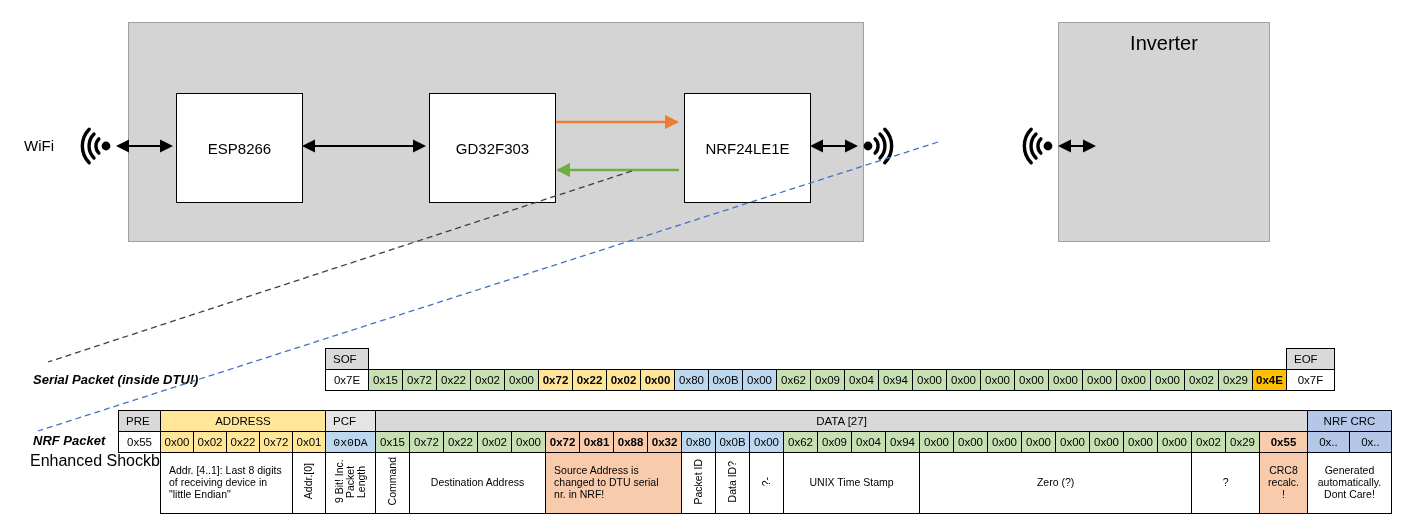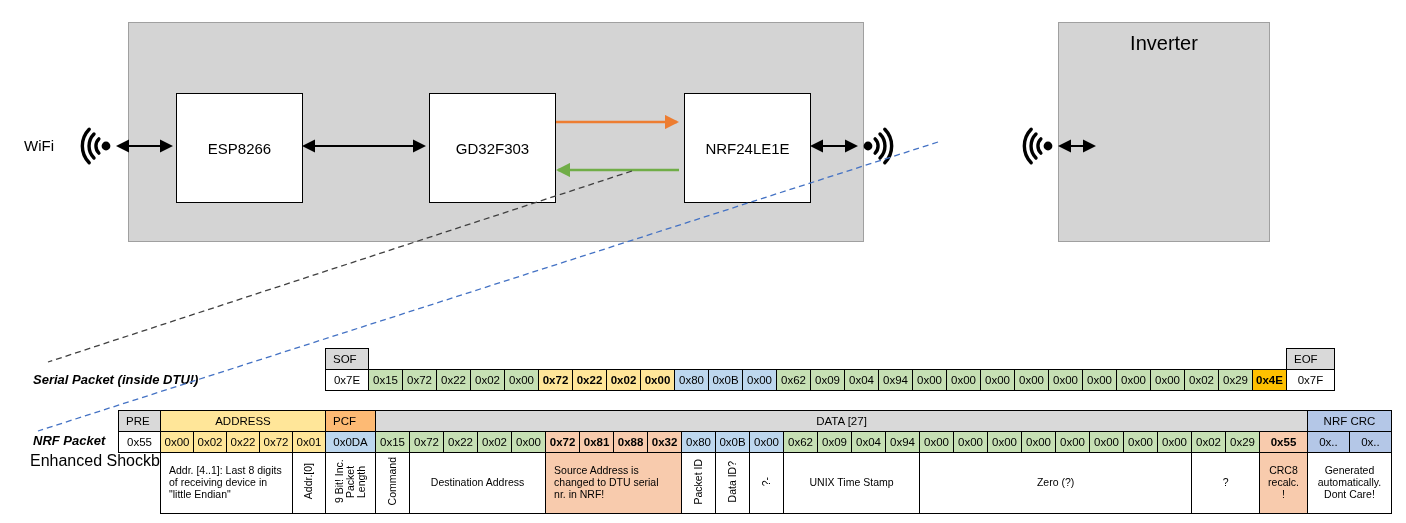--- a/index.html
+++ b/index.html
@@ -203,32 +203,32 @@
       <col style="width: 34px;">
       <col style="width: 34px;">
       <col style="width: 34px;">
       <col style="width: 42px;">
       <col style="width: 42px;">
     </colgroup>
     <tbody>
       <tr style="height: 21px;">
         <td class="hdr tl">PRE</td>
         <td class="hdr" colspan="5" style="background: rgb(255, 230, 153);">ADDRESS</td>
-        <td class="hdr tl" style="background: #fdba74; margin-top: 47px;">PCF</td>
+        <td class="hdr tl" style="background: #e5e5e5; margin-top: 47px;">PCF</td>
         <td class="hdr" colspan="27">DATA [27]</td>
         <td class="hdr" colspan="2" style="background: rgb(180, 199, 231);">NRF CRC</td>
       </tr>
       <tr style="height: 21px;">
         <td>0x55</td>
         <td style="background: rgb(255, 230, 153);">0x00</td>
         <td style="background: rgb(255, 230, 153);">0x02</td>
         <td style="background: rgb(255, 230, 153);">0x22</td>
         <td style="background: rgb(255, 230, 153);">0x72</td>
         <td style="background: rgb(255, 230, 153);">0x01</td>
-        <td style="background: rgb(189, 215, 238);">0x0DA</td>
+        <td style="background: rgb(189, 215, 238); font-family: Liberation Mono, monospace;">0x0DA</td>
         <td style="background: rgb(198, 224, 180);">0x15</td>
         <td style="background: rgb(198, 224, 180);">0x72</td>
         <td style="background: rgb(198, 224, 180);">0x22</td>
         <td style="background: rgb(198, 224, 180);">0x02</td>
         <td style="background: rgb(198, 224, 180);">0x00</td>
         <td class="bold" style="background: rgb(248, 203, 173);">0x72</td>
         <td class="bold" style="background: rgb(248, 203, 173);">0x81</td>
         <td class="bold" style="background: rgb(248, 203, 173);">0x88</td>
         <td class="bold" style="background: rgb(248, 203, 173);">0x32</td>
         <td style="background: rgb(189, 215, 238);">0x80</td>

